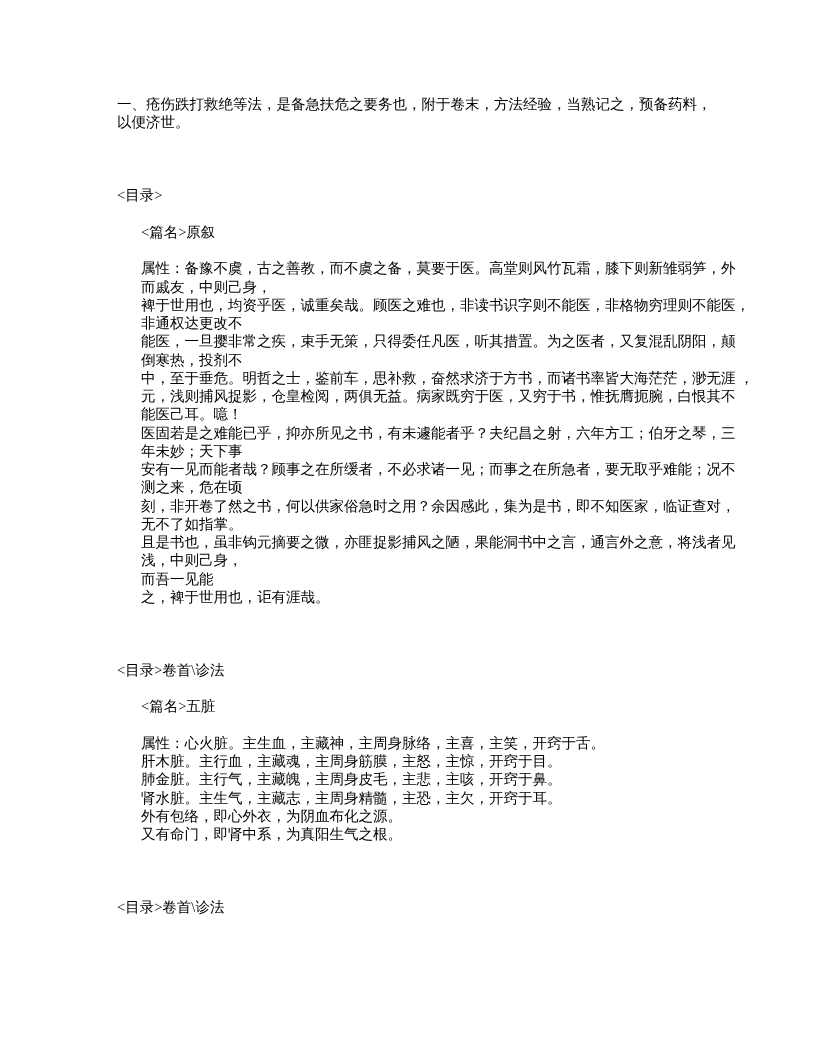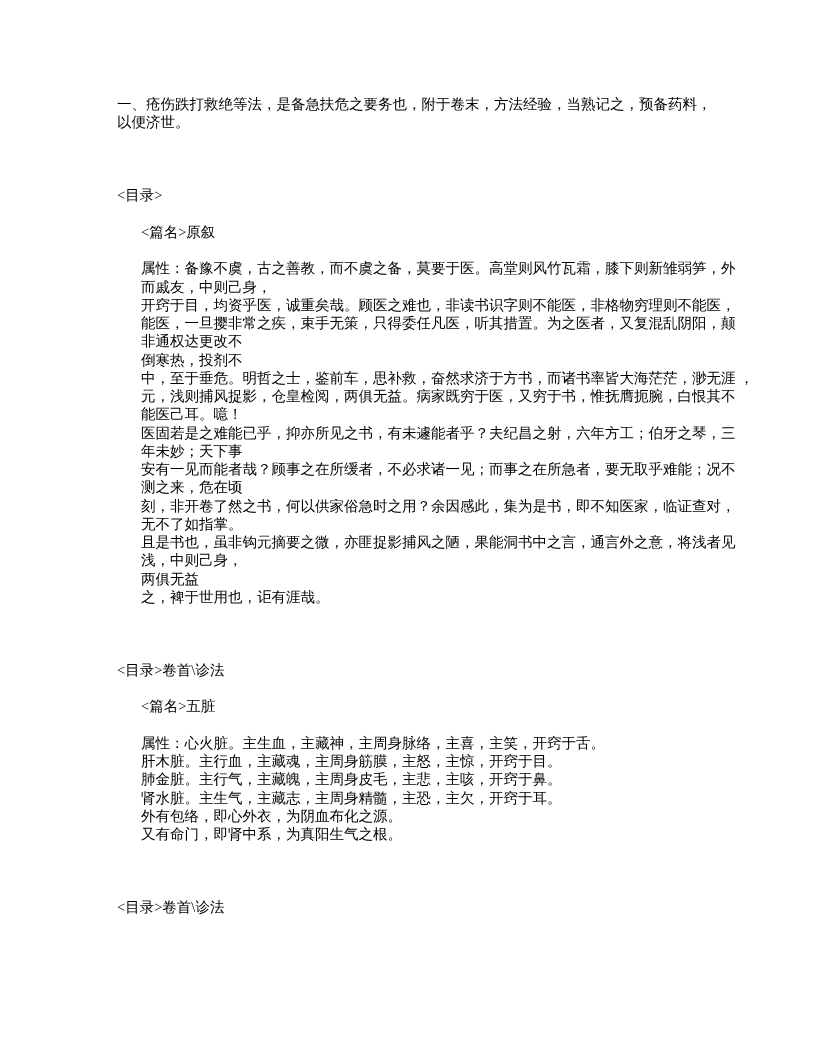--- a/index.html
+++ b/index.html
@@ -43,36 +43,36 @@
         <div class="line">以便济世。</div>
       </div>
 
     <div class="line gap3">&lt;目录&gt;</div>
 
     <div class="line gap1">&lt;篇名&gt;原叙</div>
 
     <div class="gap1">
         <div class="line">属性：备豫不虞，古之善教，而不虞之备，莫要于医。高堂则风竹瓦霜，膝下则新雏弱笋，外</div>
         <div class="line">而戚友，中则己身，</div>
-        <div class="line">开窍于目，均资乎医，诚重矣哉。顾医之难也，非读书识字则不能医，非格物穷理则不能医，</div>
+        <div class="line">裨于世用也，均资乎医，诚重矣哉。顾医之难也，非读书识字则不能医，非格物穷理则不能医，</div>
+        <div class="line">非通权达更改不</div>
         <div class="line">能医，一旦撄非常之疾，束手无策，只得委任凡医，听其措置。为之医者，又复混乱阴阳，颠</div>
-        <div class="line">非通权达更改不</div>
         <div class="line">倒寒热，投剂不</div>
         <div class="line">中，至于垂危。明哲之士，鉴前车，思补救，奋然求济于方书，而诸书率皆大海茫茫，渺无涯 ，</div>
         <div class="line">元，浅则捕风捉影，仓皇检阅，两俱无益。病家既穷于医，又穷于书，惟抚膺扼腕，白恨其不</div>
         <div class="line">能医己耳。噫！</div>
         <div class="line">医固若是之难能已乎，抑亦所见之书，有未遽能者乎？夫纪昌之射，六年方工；伯牙之琴，三</div>
         <div class="line">年未妙；天下事</div>
         <div class="line">安有一见而能者哉？顾事之在所缓者，不必求诸一见；而事之在所急者，要无取乎难能；况不</div>
         <div class="line">测之来，危在顷</div>
         <div class="line">刻，非开卷了然之书，何以供家俗急时之用？余因感此，集为是书，即不知医家，临证查对，</div>
         <div class="line">无不了如指掌。</div>
         <div class="line">且是书也，虽非钩元摘要之微，亦匪捉影捕风之陋，果能洞书中之言，通言外之意，将浅者见</div>
         <div class="line">浅，中则己身，</div>
-        <div class="line">两俱无益</div>
+        <div class="line">而吾一见能</div>
         <div class="line">之，裨于世用也，讵有涯哉。</div>
       </div>
 
     <div class="line gap3">&lt;目录&gt;卷首\诊法</div>
 
     <div class="line gap1">&lt;篇名&gt;五脏</div>
 
     <div class="gap1">
         <div class="line">属性：心火脏。主生血，主藏神，主周身脉络，主喜，主笑，开窍于舌。</div>
         <div class="line">肝木脏。主行血，主藏魂，主周身筋膜，主怒，主惊，开窍于目。</div>

